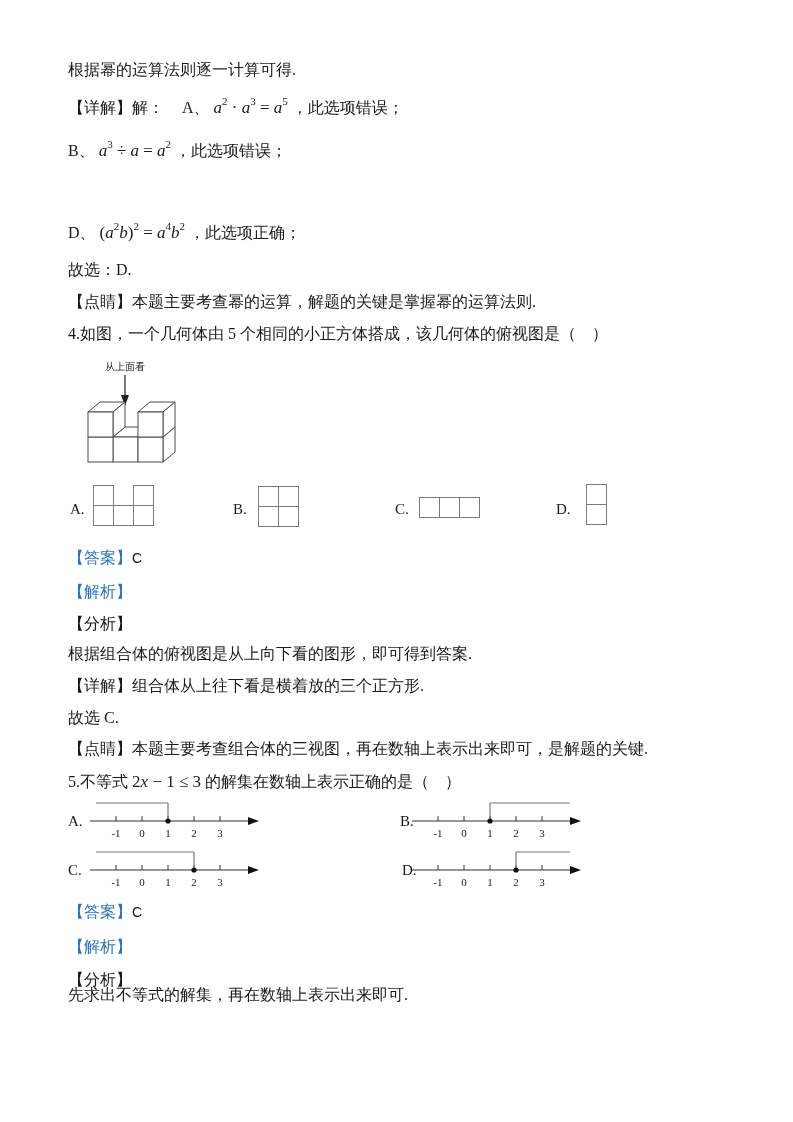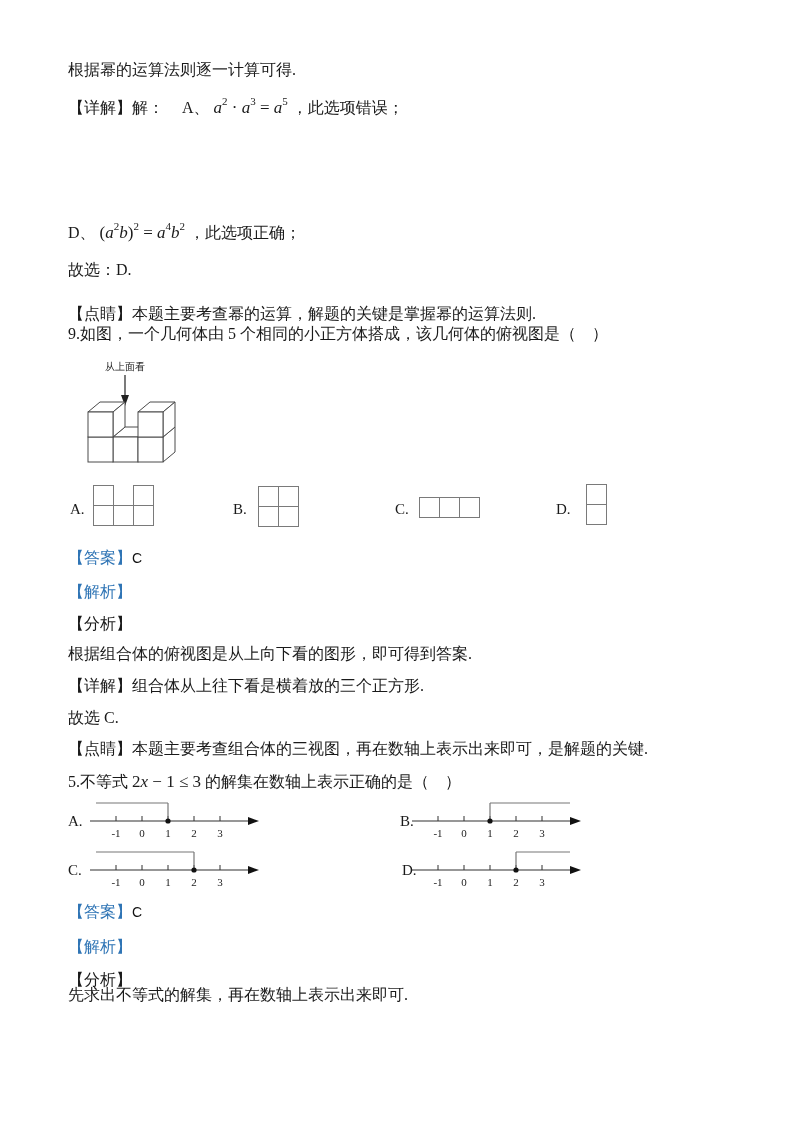--- a/index.html
+++ b/index.html
@@ -24,30 +24,33 @@
 <body>
 
 <div class="page">
 
   <div class="para" style="top:58px">根据幂的运算法则逐一计算可得.</div>
 
   <div class="para" style="top:96px">
     <span>【详解】解：</span><span class="indent">A、</span><span class="math"><i>a</i><sup>2</sup> · <i>a</i><sup>3</sup> = <i>a</i><sup>5</sup></span><span>，此选项错误；</span>
   </div>
 
+  <div class="para" style="top:139px">
+    <span>B、</span><span class="math"><i>a</i><sup>3</sup> ÷ <i>a</i> = <i>a</i><sup>2</sup></span><span>，此选项错误；</span>
+  </div>
 
 
   <div class="para" style="top:221px">
     <span>D、</span><span class="math">(<i>a</i><sup>2</sup><i>b</i>)<sup>2</sup> = <i>a</i><sup>4</sup><i>b</i><sup>2</sup></span><span>，此选项正确；</span>
   </div>
 
   <div class="para" style="top:258px">故选：D.</div>
-  <div class="para" style="top:302px">【点睛】本题主要考查幂的运算，解题的关键是掌握幂的运算法则.</div>
-
-  <div class="para" style="top:322px">9.如图，一个几何体由 5 个相同的小正方体搭成，该几何体的俯视图是（　）</div>
+  <div class="para" style="top:290px">【点睛】本题主要考查幂的运算，解题的关键是掌握幂的运算法则.</div>
+
+  <div class="para" style="top:322px">4.如图，一个几何体由 5 个相同的小正方体搭成，该几何体的俯视图是（　）</div>
 
   <svg class="fig3d" style="position:absolute;left:70px;top:358px" width="210" height="115">
     <text x="55" y="12" text-anchor="middle" font-size="10" fill="#222" font-family="Liberation Serif, serif">从上面看</text>
     <g>
       <line x1="55" y1="17" x2="55" y2="38" stroke="#222" stroke-width="1.2"></line>
       <polygon points="51,37 59,37 55,48" fill="#222"></polygon>
     </g>
     <g fill="#ffffff" stroke="#4a4a4a" stroke-width="1" stroke-linejoin="miter">
       <polygon points="43,79 68,79 80,69 55,69"></polygon>
       <rect x="43" y="79" width="25" height="25"></rect>

